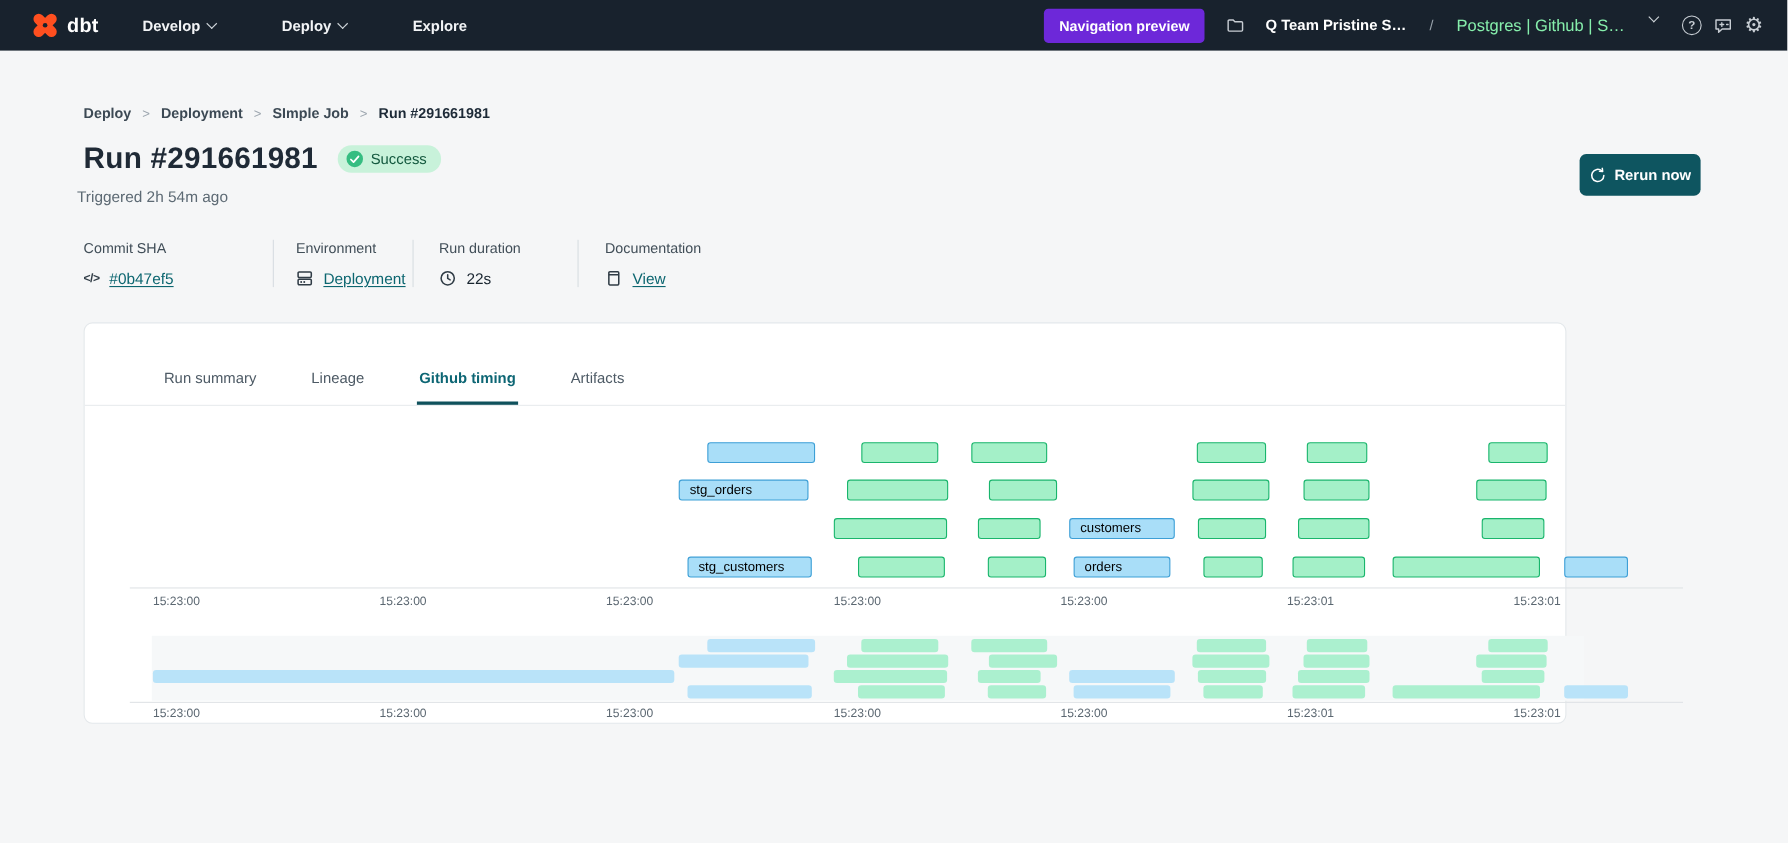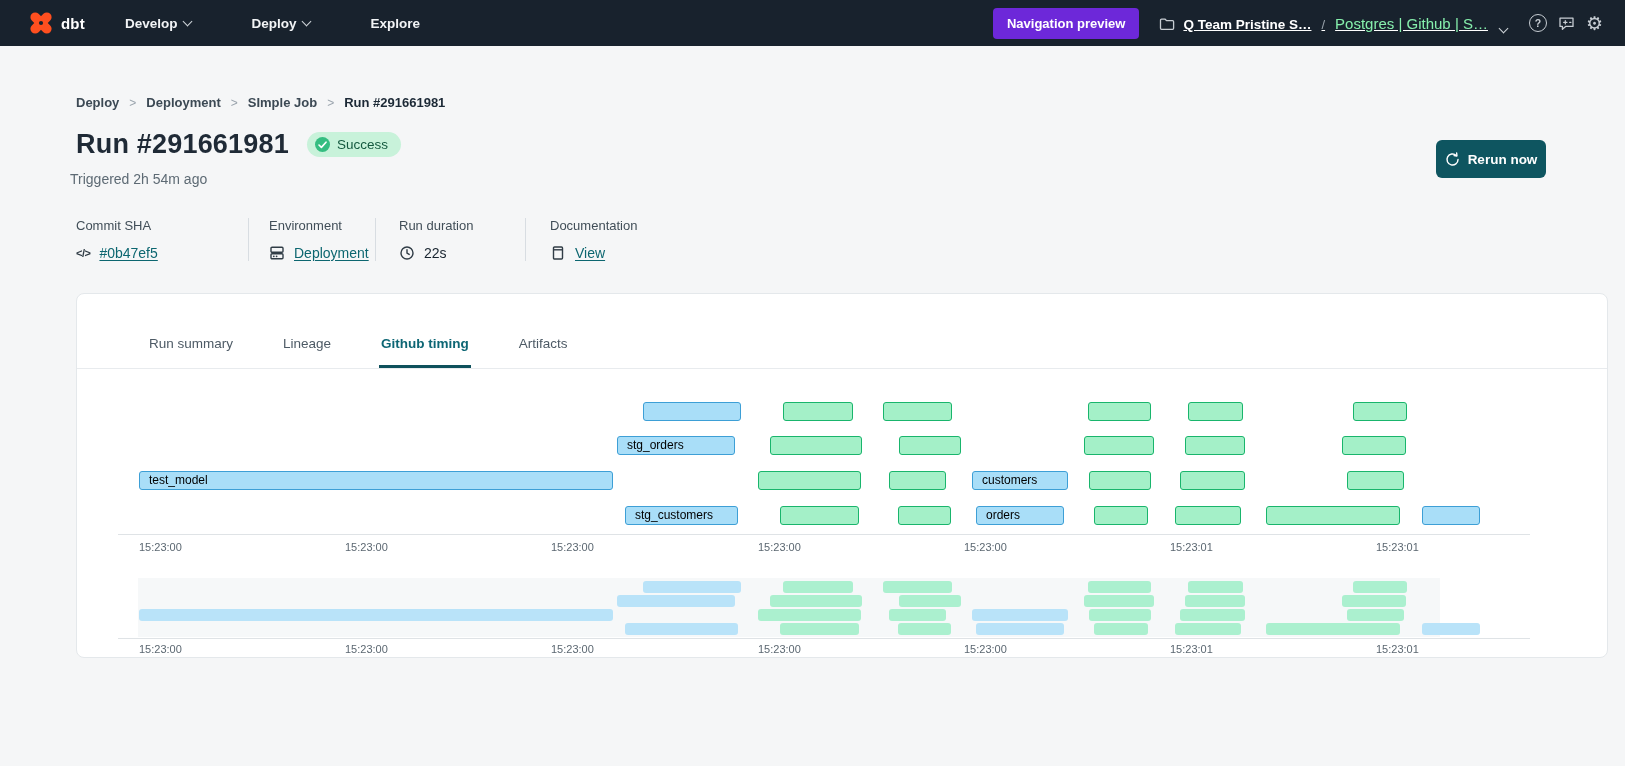--- a/index.html
+++ b/index.html
@@ -7,29 +7,29 @@
     width:1625px;height:766px;position:relative;overflow:hidden;
     background:#f5f6f7;font-family:"Liberation Sans","DejaVu Sans",sans-serif;
     -webkit-font-smoothing:antialiased;
   }
   
   .navbar{position:absolute;left:0;top:0;width:1625px;height:46px;background:#18222d;
     display:flex;align-items:center;justify-content:space-between;box-sizing:border-box;
     padding:0 22px 0 28px;color:#fff;}
   .nav-left{display:flex;align-items:center;gap:40px;}
   .logo{display:flex;align-items:center;gap:7px;}
-  .logo-text{font-size:15px;font-weight:700;color:#fff;letter-spacing:.2px;}
+  .logo-text{font-size:18px;font-weight:700;color:#fff;letter-spacing:.2px;}
   .nav-menu{display:flex;align-items:center;gap:60px;}
   .nav-item{display:flex;align-items:center;gap:7px;font-size:13.5px;font-weight:700;color:#f2f4f6;cursor:pointer;}
   .chev{display:inline-block;width:6px;height:6px;border-right:1.5px solid #cfd5da;
     border-bottom:1.5px solid #cfd5da;transform:rotate(45deg);margin-top:-3px;}
   .nav-right{display:flex;align-items:center;gap:14px;}
   .preview-btn{background:#6d28d9;color:#fff;font-size:13px;font-weight:700;border:none;
     border-radius:4px;padding:8px 14px;cursor:pointer;}
-  .account{display:flex;align-items:flex-end;gap:8px;margin-left:6px;text-decoration:underline;}
+  .account{display:flex;align-items:flex-start;gap:19px;margin-left:6px;}
   .account-name{font-size:13.5px;font-weight:700;color:#fff;white-space:nowrap;}
   .account-sep{color:#9aa4ad;font-size:13px;padding:0 2px;}
   .project-name{font-size:15px;font-weight:400;color:#86efac;white-space:nowrap;}
   .nav-icons{display:flex;align-items:center;gap:11px;margin-left:8px;}
   .help-circ{width:16px;height:16px;border:1.5px solid #c7cdd3;border-radius:50%;
     display:flex;align-items:center;justify-content:center;font-size:10.5px;font-weight:700;color:#c7cdd3;}
   .gear{font-size:19px;color:#c7cdd3;line-height:1;font-family:"DejaVu Sans",sans-serif;}
   
   .breadcrumb{position:absolute;left:76px;top:95px;display:flex;align-items:center;gap:10px;
     font-size:13px;font-weight:700;color:#3c4954;}
@@ -55,21 +55,21 @@
   .dgroup:nth-child(3){width:150px;padding-left:23px;}
   .dgroup:nth-child(4){width:125px;padding-left:24px;}
   .dgroup:nth-child(5){padding-left:21px;padding-right:10px;}
   .dlabel{font-size:13px;color:#414e58;margin-bottom:12px;}
   .dvalue{display:flex;align-items:center;gap:9px;font-size:14px;color:#18242f;}
   .dvalue .ic{display:flex;align-items:center;}
   .dotted{text-decoration:underline dotted #7b8791;text-underline-offset:3px;}
   a.tlink{color:#0c6670;text-decoration:underline;text-underline-offset:2px;cursor:pointer;font-weight:400;}
   .code-ic{font-size:11px;font-weight:700;color:#2f3b45;letter-spacing:-.5px;}
   
-  .card{position:absolute;left:76px;top:293px;width:1532px;height:365px;background:#fff;
+  .card{position:absolute;left:76px;top:293px;width:1348px;height:365px;background:#fff;
     border:1px solid #e4e8eb;border-radius:8px;box-sizing:border-box;}
   .tabs{display:flex;gap:46px;padding-left:70px;height:75px;align-items:flex-end;
     border-bottom:1px solid #e8ebee;box-sizing:border-box;}
   .tab{font-size:13.5px;color:#4d5a65;padding:0 2px 17px;cursor:pointer;}
   .tab.active{color:#0d6674;font-weight:700;padding-bottom:14px;border-bottom:3px solid #0f515c;}
   
   #gantt-rows{position:absolute;left:62px;top:100px;width:1341px;height:131px;}
   .gbar{position:absolute;height:19px;border-radius:3px;box-sizing:border-box;cursor:pointer;
     font-size:12px;color:#000000;line-height:17px;padding-left:9px;white-space:nowrap;overflow:hidden;}
   .gbar.blue{background:#a9def8;border:1.5px solid #3d9fd6;}
@@ -237,21 +237,20 @@
       <div class="gbar green" style="left: 744px; top: 8px; width: 69px; height: 19px;"></div>
       <div class="gbar green" style="left: 949px; top: 8px; width: 63px; height: 19px;"></div>
       <div class="gbar green" style="left: 1049px; top: 8px; width: 55px; height: 19px;"></div>
       <div class="gbar green" style="left: 1214px; top: 8px; width: 54px; height: 19px;"></div>
       <div class="gbar blue" style="left: 478px; top: 42px; width: 118px; height: 19px;">stg_orders</div>
       <div class="gbar green" style="left: 631px; top: 42px; width: 92px; height: 19px;"></div>
       <div class="gbar green" style="left: 760px; top: 42px; width: 62px; height: 19px;"></div>
       <div class="gbar green" style="left: 945px; top: 42px; width: 70px; height: 19px;"></div>
       <div class="gbar green" style="left: 1046px; top: 42px; width: 60px; height: 19px;"></div>
       <div class="gbar green" style="left: 1203px; top: 42px; width: 64px; height: 19px;"></div>
-      <div class="gbar blue" style="left: 0px; top: 77px; width: 474px; height: 19px;">test_model</div>
       <div class="gbar green" style="left: 619px; top: 77px; width: 103px; height: 19px;"></div>
       <div class="gbar green" style="left: 750px; top: 77px; width: 57px; height: 19px;"></div>
       <div class="gbar blue" style="left: 833px; top: 77px; width: 96px; height: 19px;">customers</div>
       <div class="gbar green" style="left: 950px; top: 77px; width: 62px; height: 19px;"></div>
       <div class="gbar green" style="left: 1041px; top: 77px; width: 65px; height: 19px;"></div>
       <div class="gbar green" style="left: 1208px; top: 77px; width: 57px; height: 19px;"></div>
       <div class="gbar blue" style="left: 486px; top: 112px; width: 113px; height: 19px;">stg_customers</div>
       <div class="gbar green" style="left: 641px; top: 112px; width: 79px; height: 19px;"></div>
       <div class="gbar green" style="left: 759px; top: 112px; width: 53px; height: 19px;"></div>
       <div class="gbar blue" style="left: 837px; top: 112px; width: 88px; height: 19px;">orders</div>

